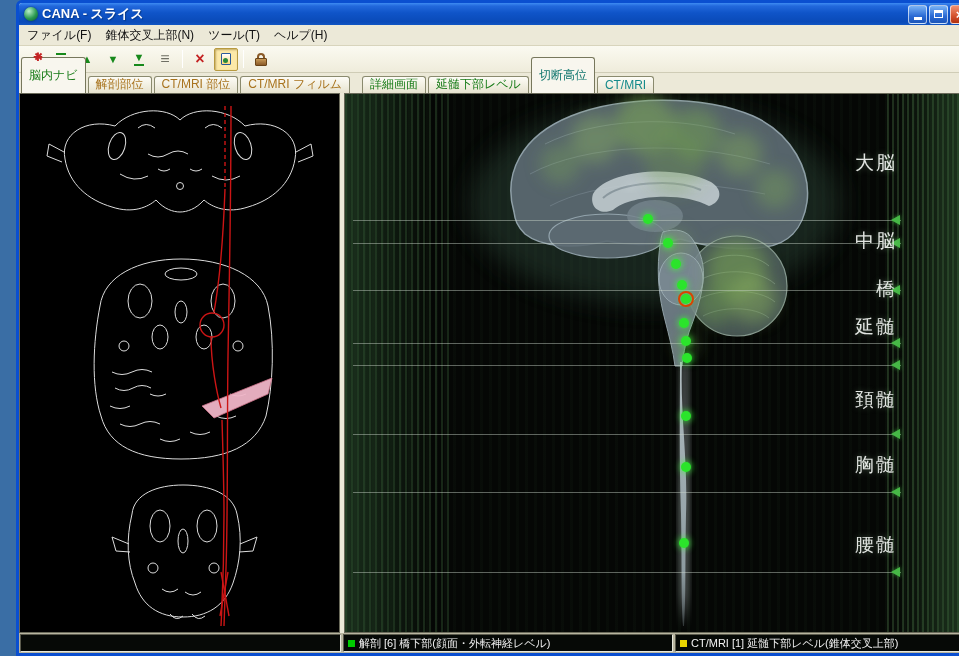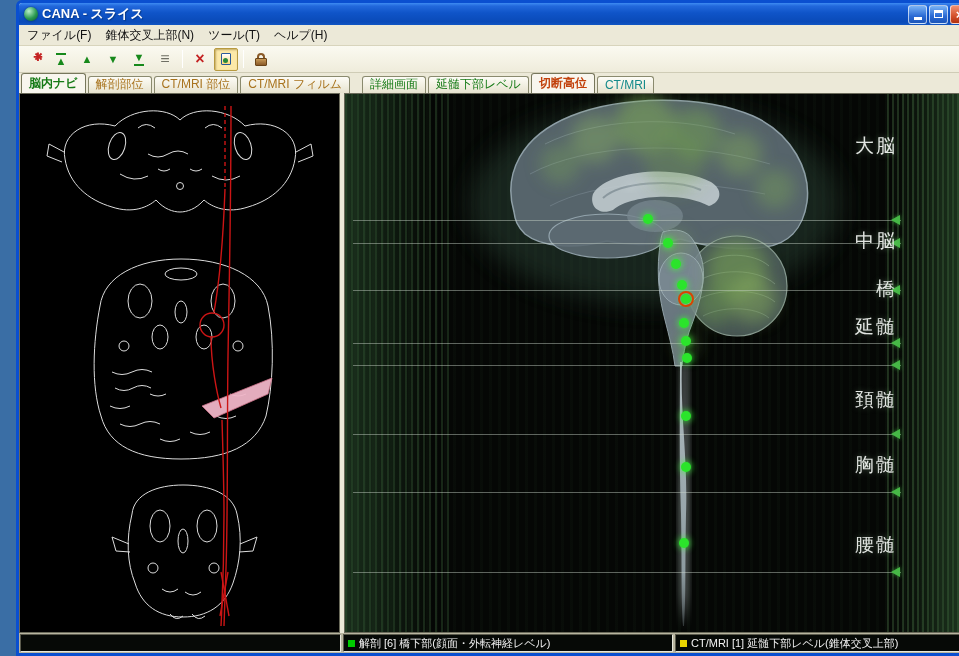--- a/index.html
+++ b/index.html
@@ -49,21 +49,21 @@
   .shackle{width:8px;height:5px;border:2px solid #8a5a28;border-bottom:none;border-radius:4px 4px 0 0;}
   .lock-body{width:12px;height:8px;background:linear-gradient(180deg,#c89a58,#8a5a28);
     border:1px solid #6a4418;border-radius:1px;}
   
   .tabsrow{height:20px;flex:0 0 20px;display:flex;align-items:flex-end;background:#ece9d8;padding-left:2px;}
   .tabgroup{display:flex;align-items:flex-end;}
   .tabgroup.right{margin-left:10px;}
   .tab{display:inline-flex;align-items:center;height:17px;padding:1px 7px 2px;margin-right:2px;
     border:1px solid #8a8a6e;border-bottom:none;border-radius:3px 3px 0 0;font-size:12px;cursor:pointer;
     background:linear-gradient(180deg,#fdfcf6,#e7e3cf);white-space:nowrap;}
-  .tab.active{height:20px;font-weight:bold;background:#f8f6ee;border-color:#77775c;}
+  .tab.active{height:36px;font-weight:normal;background:#f8f6ee;border-color:#77775c;}
   
   .content{flex:0 0 540px;height:540px;display:flex;background:#ece9d8;}
   .left-panel{flex:0 0 321px;width:321px;border:1px solid #6a6a5a;background:#000;position:relative;overflow:hidden;}
   .left-panel svg{position:absolute;left:0;top:0;}
   .panel-gap{flex:0 0 4px;}
   .right-panel{flex:1;border:1px solid #6a6a5a;background:#050705;position:relative;overflow:hidden;}
   .band-left{position:absolute;left:0;top:0;bottom:0;width:105px;z-index:1;pointer-events:none;
     background:linear-gradient(90deg,rgba(42,78,46,.55),rgba(8,12,8,0) 85%),
       repeating-linear-gradient(90deg,rgba(74,122,72,.28) 0 2px,rgba(0,0,0,0) 2px 6px);
     filter:blur(.6px);}
@@ -173,21 +173,21 @@
   <div class="tabsrow">
     <div class="tabgroup">
         <span class="tab active" style="color: rgb(21, 122, 21);">脳内ナビ</span>
         <span class="tab" style="color: rgb(168, 115, 29);">解剖部位</span>
         <span class="tab" style="color: rgb(168, 115, 29);">CT/MRI 部位</span>
         <span class="tab" style="color: rgb(168, 115, 29);">CT/MRI フィルム</span>
       </div>
     <div class="tabgroup right">
         <span class="tab" style="color: rgb(21, 122, 21);">詳細画面</span>
         <span class="tab" style="color: rgb(21, 122, 21);">延髄下部レベル</span>
-        <span class="tab active" style="color: #c2410c;">切断高位</span>
+        <span class="tab active" style="color: #0f766e;">切断高位</span>
         <span class="tab" style="color: rgb(20, 138, 138);">CT/MRI</span>
       </div>
   </div>
 
   <div class="content">
 
     <div class="left-panel">
       <svg width="319" height="538" viewBox="0 0 319 538">
         <g stroke="var(--outline-color)" fill="none" stroke-width="1" opacity="0.95">
 
@@ -326,21 +326,21 @@
           <div class="level-line" style="top: 249px;"></div>
           <div class="level-arrow" style="top: 244px;"></div>
           <div class="level-line" style="top: 271px;"></div>
           <div class="level-arrow" style="top: 266px;"></div>
           <div class="level-line" style="top: 340px;"></div>
           <div class="level-arrow" style="top: 335px;"></div>
           <div class="level-line" style="top: 398px;"></div>
           <div class="level-arrow" style="top: 393px;"></div>
           <div class="level-line" style="top: 478px;"></div>
           <div class="level-arrow" style="top: 473px;"></div>
-          <div class="region-label" style="top: 39px;">大脳</div>
+          <div class="region-label" style="top: 56px;">大脳</div>
           <div class="region-label" style="top: 134px;">中脳</div>
           <div class="region-label" style="top: 182px;">橋</div>
           <div class="region-label" style="top: 220px;">延髄</div>
           <div class="region-label" style="top: 293px;">頚髄</div>
           <div class="region-label" style="top: 358px;">胸髄</div>
           <div class="region-label" style="top: 438px;">腰髄</div>
           <div class="slice-marker" style="left: 298px; top: 120px;"></div>
           <div class="slice-marker" style="left: 318px; top: 144px;"></div>
           <div class="slice-marker" style="left: 326px; top: 165px;"></div>
           <div class="slice-marker" style="left: 332px; top: 186px;"></div>

